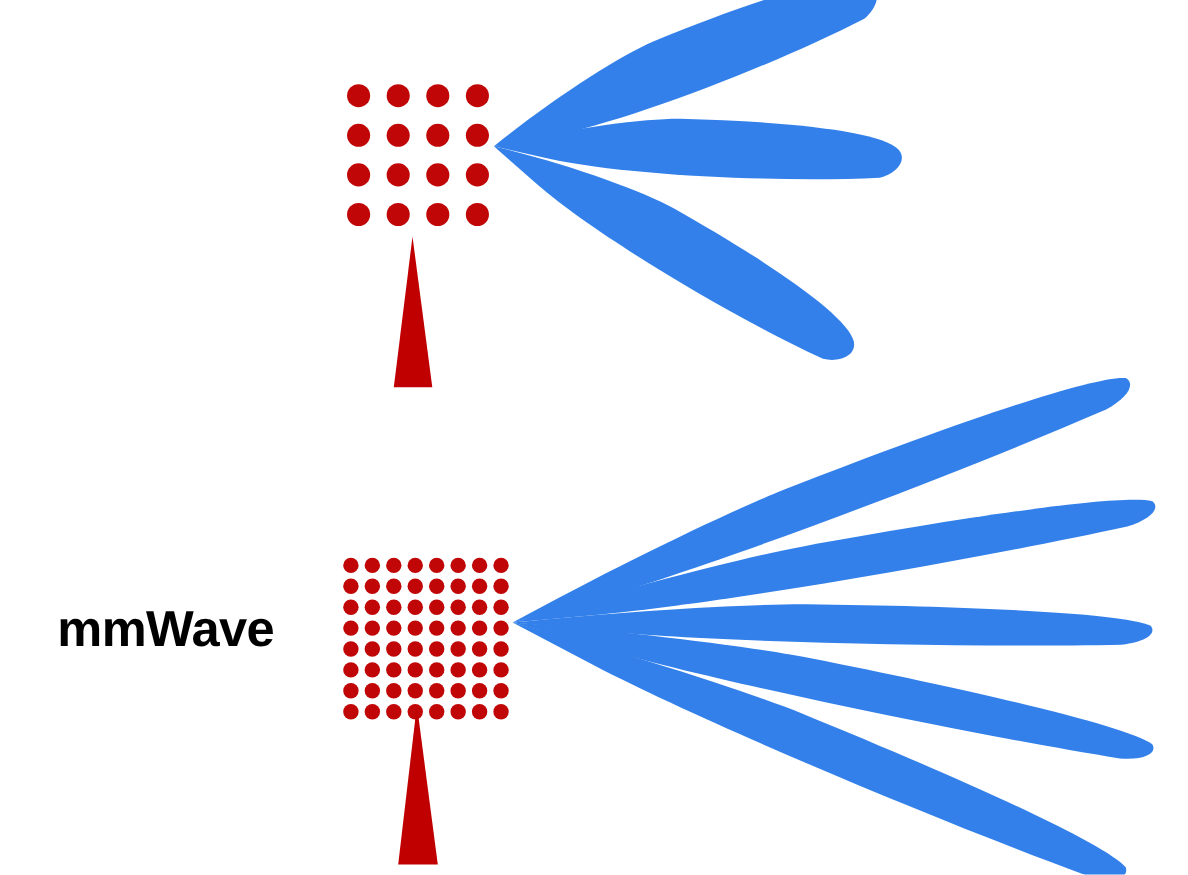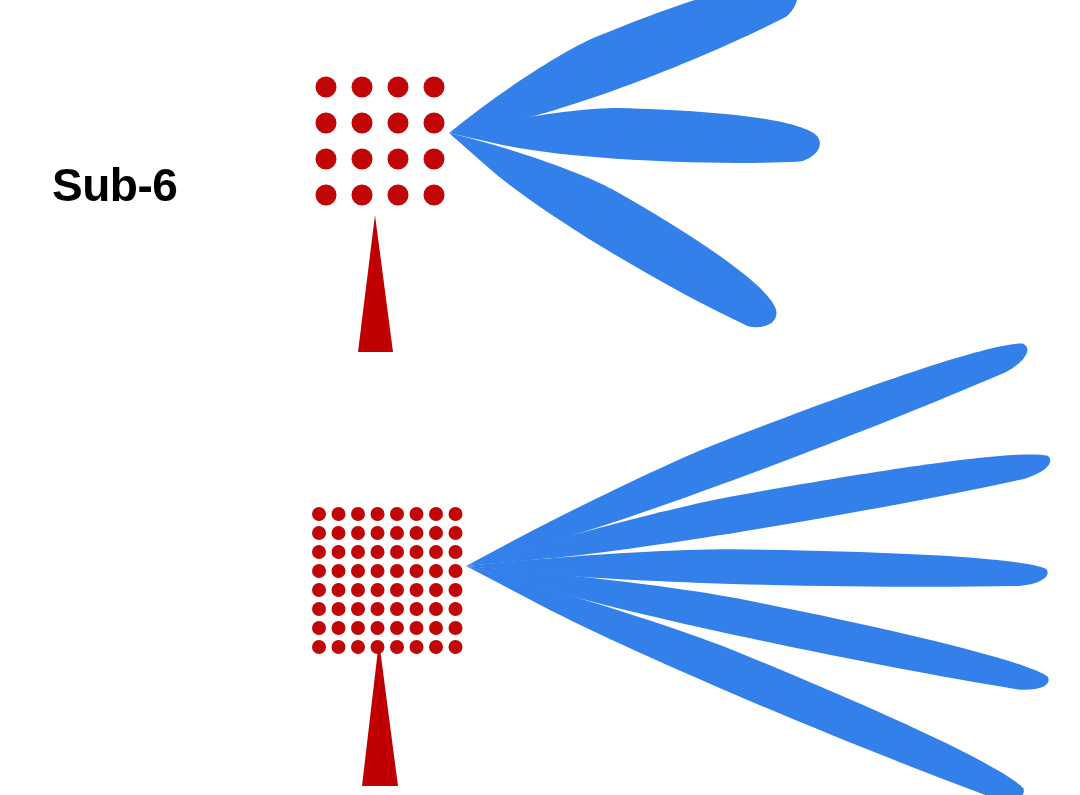--- a/index.html
+++ b/index.html
@@ -150,16 +150,16 @@
       <g id="mmwave-beams">
           <path d="M 0 0 C 108.0 -13.6 220.8 -21.8 276.0 -22.0 C 432.0 -21.3 573.0 -15.8 600.0 -2.6 C 606.6 4.8 597.0 14.5 573.0 17.6 C 420.0 22.4 193.2 18.9 84.0 8.4 Z" fill="#3380EA" transform="translate(466,566) rotate(-21.5)"></path>
           <path d="M 0 0 C 106.6 -12.4 217.9 -19.8 272.3 -20.0 C 426.2 -19.4 565.4 -14.4 592.0 -2.4 C 598.0 4.4 589.0 13.2 565.4 16.0 C 414.4 20.4 190.6 17.2 82.9 7.6 Z" fill="#3380EA" transform="translate(466,566) rotate(-10.5)"></path>
           <path d="M 0 0 C 104.4 -11.8 213.4 -18.8 266.8 -19.0 C 417.6 -18.4 553.9 -13.7 580.0 -2.3 C 585.7 4.2 577.1 12.5 553.9 15.2 C 406.0 19.4 186.8 16.3 81.2 7.2 Z" fill="#3380EA" transform="translate(466,566) rotate(0.5)"></path>
           <path d="M 0 0 C 106.6 -12.4 217.9 -19.8 272.3 -20.0 C 426.2 -19.4 565.4 -14.4 592.0 -2.4 C 598.0 4.4 589.0 13.2 565.4 16.0 C 414.4 20.4 190.6 17.2 82.9 7.6 Z" fill="#3380EA" transform="translate(466,566) rotate(11)"></path>
           <path d="M 0 0 C 108.0 -13.6 220.8 -21.8 276.0 -22.0 C 432.0 -21.3 573.0 -15.8 600.0 -2.6 C 606.6 4.8 597.0 14.5 573.0 17.6 C 420.0 22.4 193.2 18.9 84.0 8.4 Z" fill="#3380EA" transform="translate(466,566) rotate(22)"></path>
         </g>
     </g>
   </svg>
 
-  <div class="panel-label" id="label-sub6">Sub-6</div>
 
+  <div class="panel-label" id="label-mmwave">mmWave</div>
 
 </div>
 
 </body></html>

